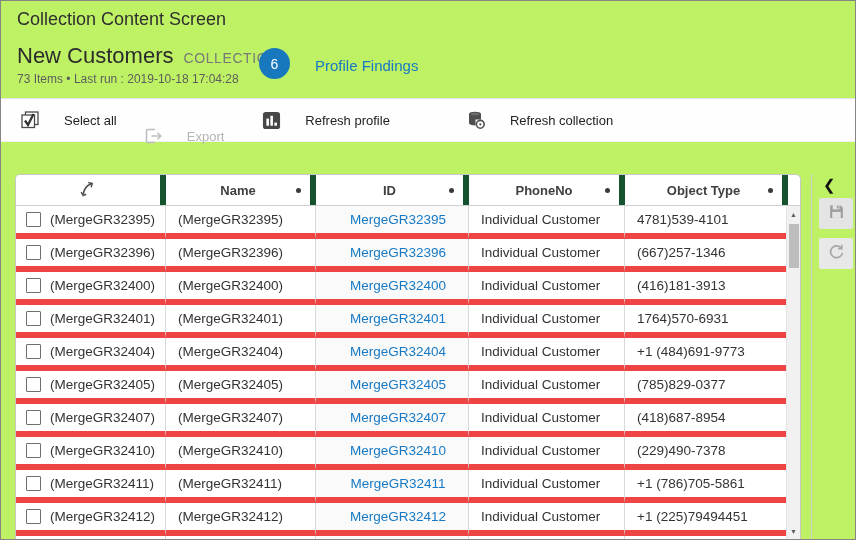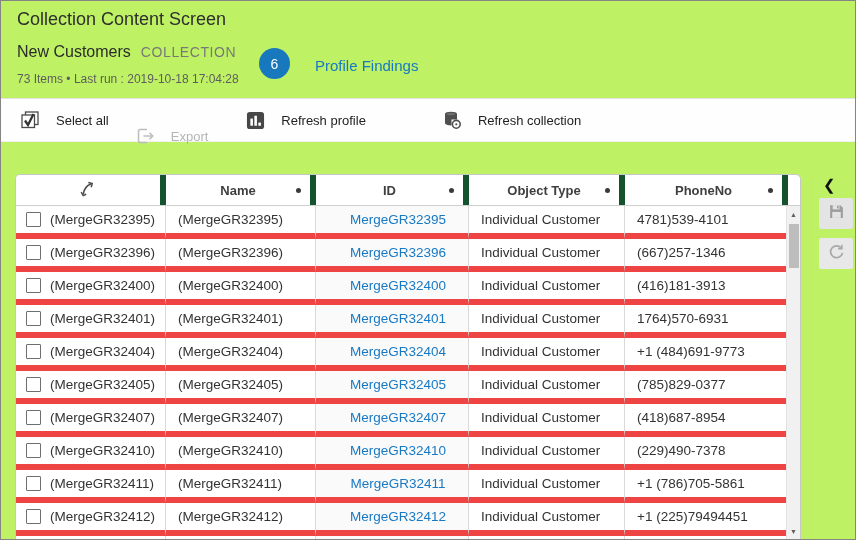--- a/index.html
+++ b/index.html
@@ -4,35 +4,35 @@
 <style>
   html,body{margin:0;padding:0;background:#fff;}
   .screen{
     position:relative;width:856px;height:540px;box-sizing:border-box;
     border:1px solid #858585;background:#bef264;overflow:hidden;
     font-family:"Liberation Sans","DejaVu Sans",sans-serif;color:#333;
   }
   
   .page-title{position:absolute;left:16px;top:8px;font-size:18px;color:#2f2f2f;}
   .collection-line{position:absolute;left:16px;top:42px;display:flex;align-items:baseline;gap:10px;}
-  .collection-name{font-size:16px;color:#2b2b2b;}
+  .collection-name{font-size:22px;color:#2b2b2b;}
   .collection-tag{font-size:14px;color:#787878;letter-spacing:.6px;}
   .meta-line{position:absolute;left:16px;top:71px;font-size:12px;color:#5d5d5d;}
   .findings-badge{
     position:absolute;left:258px;top:47px;width:31px;height:31px;border-radius:50%;
     background:#1878be;color:#fff;font-size:14px;display:flex;align-items:center;justify-content:center;
   }
   .findings-link{position:absolute;left:314px;top:56px;font-size:15px;color:#1779c4;cursor:pointer;text-decoration:none;}
   
   .toolbar{
     position:absolute;left:0;top:97px;width:856px;height:44px;box-sizing:border-box;
     border-top:1px solid #e2e2e2;border-bottom:1px solid #f1f1f1;background:#fefefe;
     display:flex;align-items:center;padding-left:19px;
   }
-  .tb-item{display:flex;align-items:center;gap:16px;font-size:13px;color:#222;cursor:pointer;}
+  .tb-item{display:flex;align-items:center;gap:24px;font-size:13px;color:#222;cursor:pointer;}
   .tb-item.disabled{color:#b5b5b5;cursor:default;margin-top:32px;}
   .tb-item svg{display:block;}
   .mr26{margin-right:26px;}.mr38{margin-right:38px;}.mr76{margin-right:76px;}
   
   .table{
     position:absolute;left:14px;top:173px;width:786px;height:367px;box-sizing:border-box;
     border:1px solid #c6c6c6;border-radius:5px 5px 0 0;background:#fff;overflow:hidden;
   }
   .thead{display:grid;grid-template-columns:150px 150px 153px 156px 163px;height:30px;border-bottom:1px solid #cfcfcf;}
   .th{
@@ -143,25 +143,25 @@
       </div>
       <div class="th">
         <span>Name</span>
         <span class="filter-dot"></span>
       </div>
       <div class="th">
         <span>ID</span>
         <span class="filter-dot"></span>
       </div>
       <div class="th">
+        <span>PhoneNo</span>
+        <span class="filter-dot"></span>
+      </div>
+      <div class="th">
         <span>Object Type</span>
-        <span class="filter-dot"></span>
-      </div>
-      <div class="th">
-        <span>PhoneNo</span>
         <span class="filter-dot"></span>
       </div>
     </div>
     <div class="tbody">
         <div class="trow">
           <div class="td c0">
             <input type="checkbox" class="rowcheck" style="">
             <span>(MergeGR32395)</span>
           </div>
           <div class="td c1">

